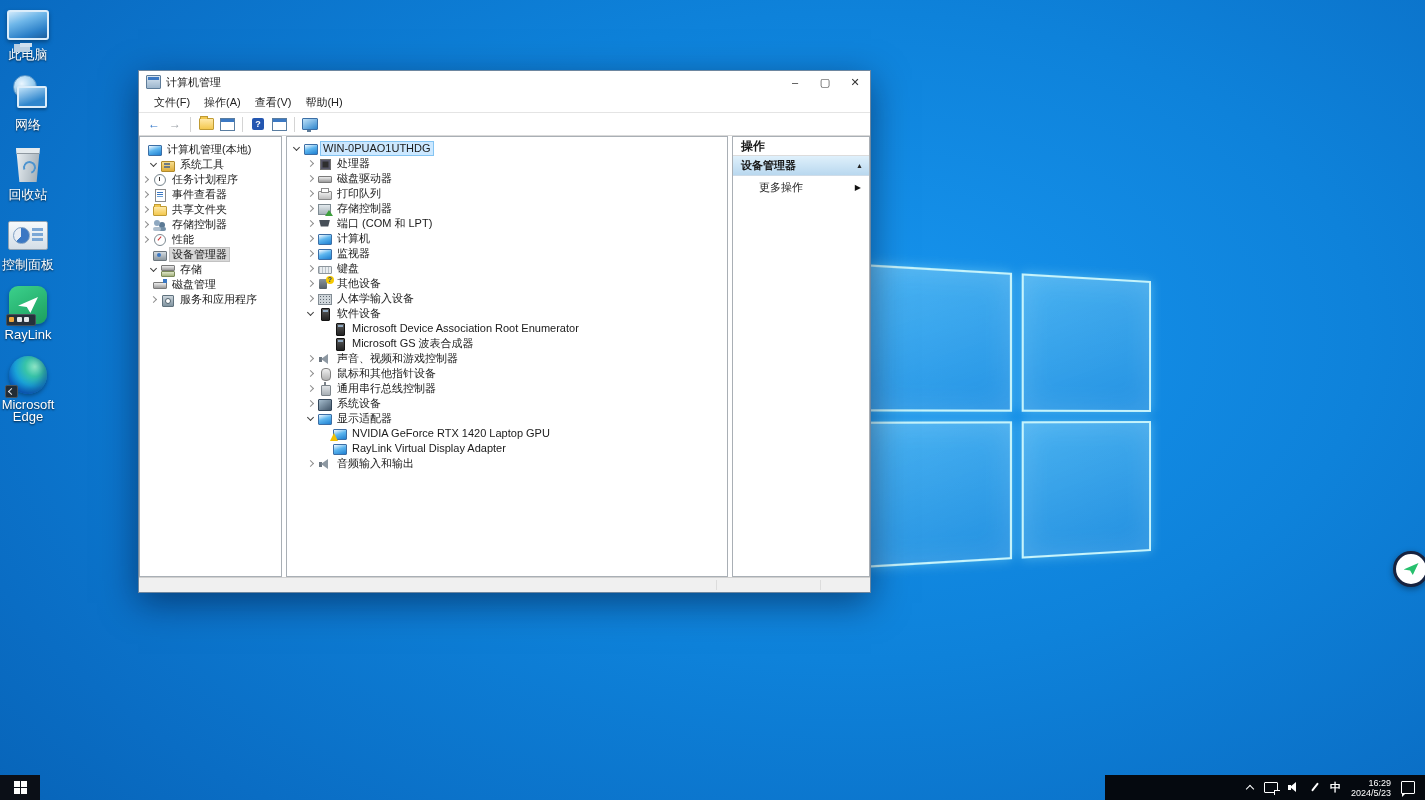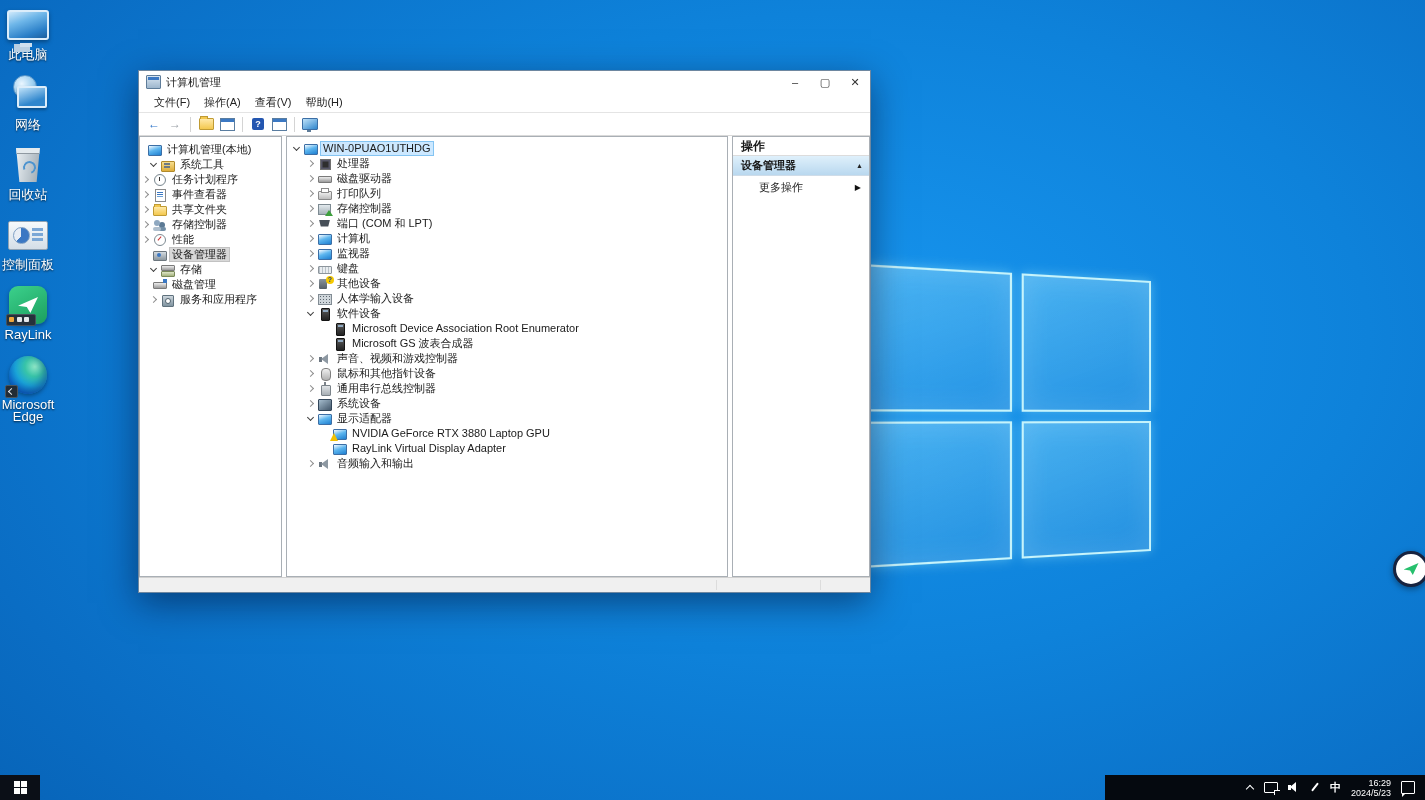--- a/index.html
+++ b/index.html
@@ -395,21 +395,21 @@
             <span class="ic t-sys"></span>
             <span class="lbl">系统设备</span>
           </div>
         <div class="row m1">
             <span class="exp e"></span>
             <span class="ic t-scr"></span>
             <span class="lbl">显示适配器</span>
           </div>
         <div class="row m2">
             <span class="ic t-scr warn"></span>
-            <span class="lbl">NVIDIA GeForce RTX 3880 Laptop GPU</span>
+            <span class="lbl">NVIDIA GeForce RTX 1420 Laptop GPU</span>
           </div>
         <div class="row m2">
             <span class="ic t-scr"></span>
             <span class="lbl">RayLink Virtual Display Adapter</span>
           </div>
         <div class="row m1">
             <span class="exp c"></span>
             <span class="ic t-spk"></span>
             <span class="lbl">音频输入和输出</span>
           </div>

